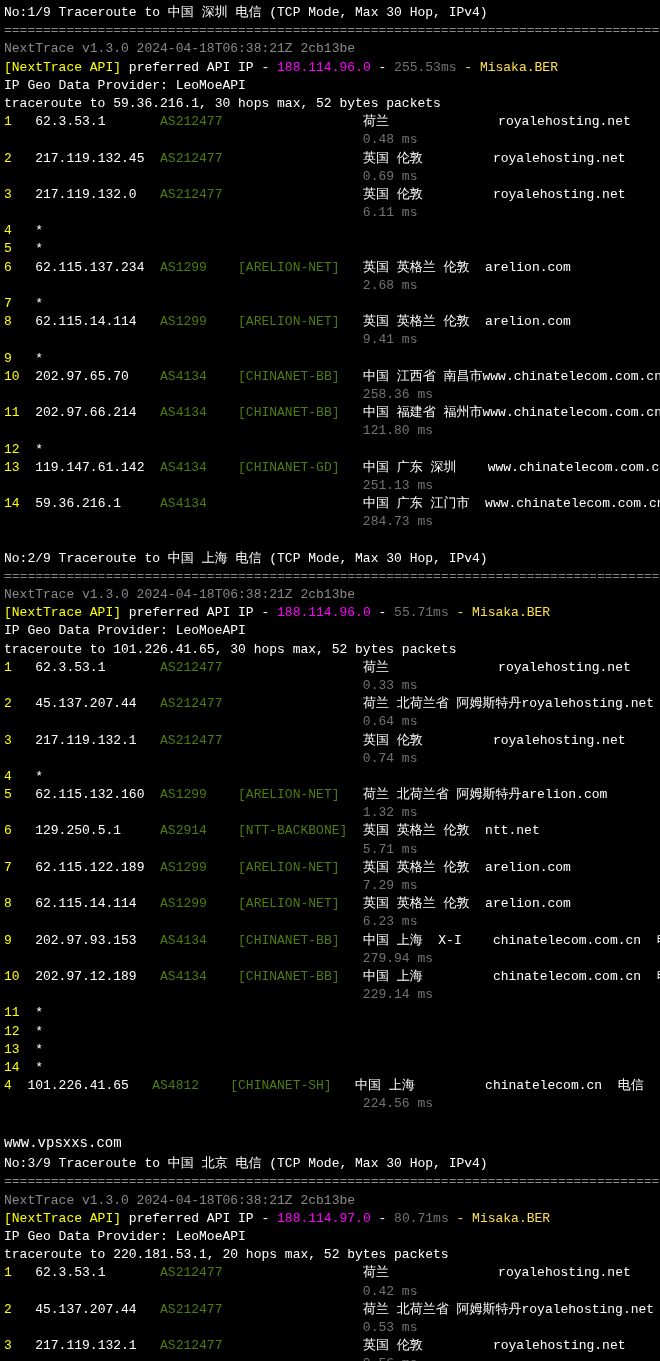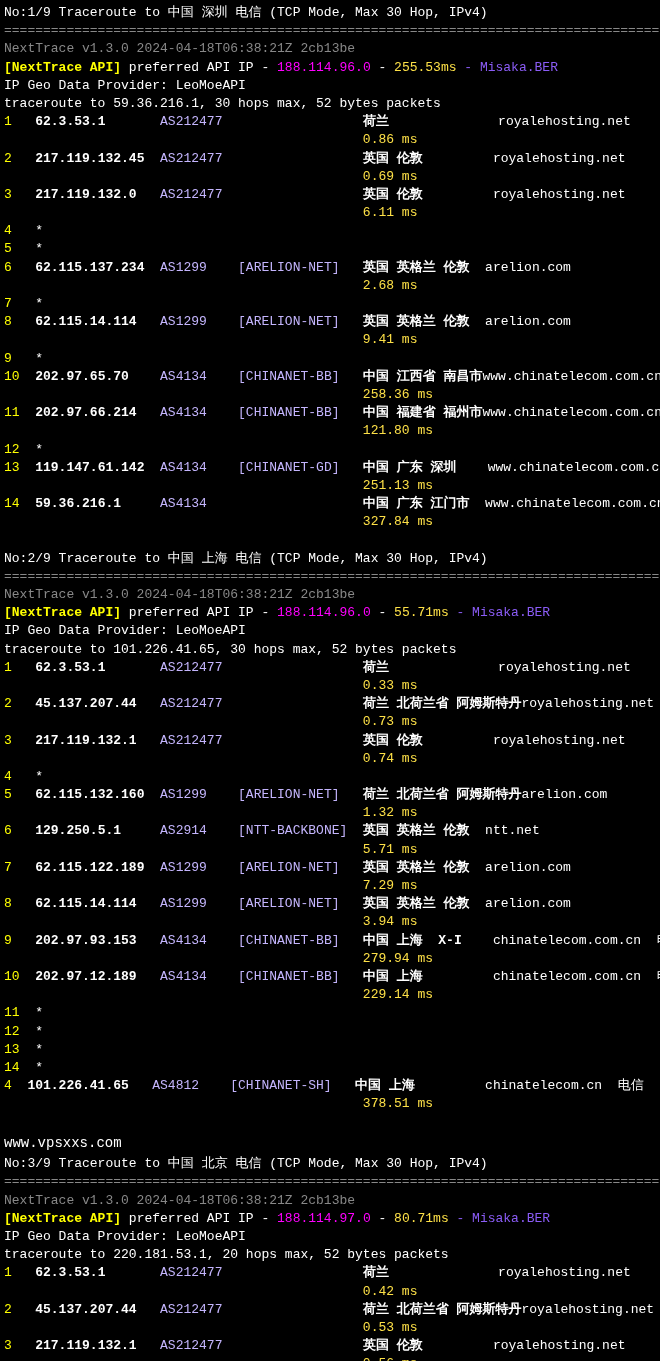--- a/index.html
+++ b/index.html
@@ -7,95 +7,95 @@
   color: #ccc;
   font-family: "Consolas", "Courier New", monospace;
   font-size: 13px;
   line-height: 1.4;
   margin: 0;
   padding: 4px;
   width: 660px;
 }
 .white { color: #fff; }
 .gray { color: #888; }
-.cyan { color: #fde047; }
-.green { color: #c4b5fd; }
+.cyan { color: #737373; }
+.green { color: #4d7c0f; }
 .yellow { color: #ffff00; }
 .magenta { color: #ff00ff; text-align: right; }
-.red { color: #8b5cf6; }
-.bold { font-weight: bold; }
+.red { color: #fde047; }
+.bold { font-weight: normal; }
 .sep { color: #888; }
 .row { white-space: pre; }
 .watermark { color: #fff; font-size: 14px; margin: 2px 0; }
 </style>
 </head>
 <body>
 
 <div id="terminal">
     <div class="row"><span class="white">No:1/9 Traceroute to 中国 深圳 电信 (TCP Mode, Max 30 Hop, IPv4)</span></div>
     <div class="row"><span class="sep">====================================================================================</span></div>
     <div class="row"><span class="gray">NextTrace v1.3.0 2024-04-18T06:38:21Z 2cb13be</span></div>
     <div class="row"><span class="yellow bold">[NextTrace API]</span><span class="white"> preferred API IP - </span><span class="magenta">188.114.96.0</span><span class="white"> - </span><span class="cyan">255.53ms</span><span class="red"> - Misaka.BER</span></div>
     <div class="row"><span class="white">IP Geo Data Provider: LeoMoeAPI</span></div>
     <div class="row"><span class="white">traceroute to 59.36.216.1, 30 hops max, 52 bytes packets</span></div>
     <div class="row"><span class="yellow">1   </span><span class="white bold">62.3.53.1       </span><span class="green">AS212477  </span><span class="green">                </span><span class="white bold">荷兰              </span><span class="white">royalehosting.net</span><span class="white"></span></div>
-    <div class="row"><span>                                              </span><span class="cyan">0.86 ms</span></div>
+    <div class="row"><span>                                              </span><span class="cyan">0.48 ms</span></div>
     <div class="row"><span class="yellow">2   </span><span class="white bold">217.119.132.45  </span><span class="green">AS212477  </span><span class="green">                </span><span class="white bold">英国 伦敦         </span><span class="white">royalehosting.net</span><span class="white"></span></div>
     <div class="row"><span>                                              </span><span class="cyan">0.69 ms</span></div>
     <div class="row"><span class="yellow">3   </span><span class="white bold">217.119.132.0   </span><span class="green">AS212477  </span><span class="green">                </span><span class="white bold">英国 伦敦         </span><span class="white">royalehosting.net</span><span class="white"></span></div>
     <div class="row"><span>                                              </span><span class="cyan">6.11 ms</span></div>
     <div class="row"><span class="yellow">4   </span><span class="white">*</span></div>
     <div class="row"><span class="yellow">5   </span><span class="white">*</span></div>
     <div class="row"><span class="yellow">6   </span><span class="white bold">62.115.137.234  </span><span class="green">AS1299    </span><span class="green">[ARELION-NET]   </span><span class="white bold">英国 英格兰 伦敦  </span><span class="white">arelion.com</span><span class="white"></span></div>
     <div class="row"><span>                                              </span><span class="cyan">2.68 ms</span></div>
     <div class="row"><span class="yellow">7   </span><span class="white">*</span></div>
     <div class="row"><span class="yellow">8   </span><span class="white bold">62.115.14.114   </span><span class="green">AS1299    </span><span class="green">[ARELION-NET]   </span><span class="white bold">英国 英格兰 伦敦  </span><span class="white">arelion.com</span><span class="white"></span></div>
     <div class="row"><span>                                              </span><span class="cyan">9.41 ms</span></div>
     <div class="row"><span class="yellow">9   </span><span class="white">*</span></div>
     <div class="row"><span class="yellow">10  </span><span class="white bold">202.97.65.70    </span><span class="green">AS4134    </span><span class="green">[CHINANET-BB]   </span><span class="white bold">中国 江西省 南昌市</span><span class="white">www.chinatelecom.com.cn</span><span class="white"></span></div>
     <div class="row"><span>                                              </span><span class="cyan">258.36 ms</span></div>
     <div class="row"><span class="yellow">11  </span><span class="white bold">202.97.66.214   </span><span class="green">AS4134    </span><span class="green">[CHINANET-BB]   </span><span class="white bold">中国 福建省 福州市</span><span class="white">www.chinatelecom.com.cn</span><span class="white"></span></div>
     <div class="row"><span>                                              </span><span class="cyan">121.80 ms</span></div>
     <div class="row"><span class="yellow">12  </span><span class="white">*</span></div>
     <div class="row"><span class="yellow">13  </span><span class="white bold">119.147.61.142  </span><span class="green">AS4134    </span><span class="green">[CHINANET-GD]   </span><span class="white bold">中国 广东 深圳    </span><span class="white">www.chinatelecom.com.cn</span></div>
     <div class="row"><span>                                              </span><span class="cyan">251.13 ms</span></div>
     <div class="row"><span class="yellow">14  </span><span class="white bold">59.36.216.1     </span><span class="green">AS4134    </span><span class="green">                </span><span class="white bold">中国 广东 江门市  </span><span class="white">www.chinatelecom.com.cn</span></div>
-    <div class="row"><span>                                              </span><span class="cyan">327.84 ms</span></div>
+    <div class="row"><span>                                              </span><span class="cyan">284.73 ms</span></div>
     <div class="row"><span> </span></div>
     <div class="row"><span class="white">No:2/9 Traceroute to 中国 上海 电信 (TCP Mode, Max 30 Hop, IPv4)</span></div>
     <div class="row"><span class="sep">====================================================================================</span></div>
     <div class="row"><span class="gray">NextTrace v1.3.0 2024-04-18T06:38:21Z 2cb13be</span></div>
     <div class="row"><span class="yellow bold">[NextTrace API]</span><span class="white"> preferred API IP - </span><span class="magenta">188.114.96.0</span><span class="white"> - </span><span class="cyan">55.71ms</span><span class="red"> - Misaka.BER</span></div>
     <div class="row"><span class="white">IP Geo Data Provider: LeoMoeAPI</span></div>
     <div class="row"><span class="white">traceroute to 101.226.41.65, 30 hops max, 52 bytes packets</span></div>
     <div class="row"><span class="yellow">1   </span><span class="white bold">62.3.53.1       </span><span class="green">AS212477  </span><span class="green">                </span><span class="white bold">荷兰              </span><span class="white">royalehosting.net</span><span class="white"></span></div>
     <div class="row"><span>                                              </span><span class="cyan">0.33 ms</span></div>
     <div class="row"><span class="yellow">2   </span><span class="white bold">45.137.207.44   </span><span class="green">AS212477  </span><span class="green">                </span><span class="white bold">荷兰 北荷兰省 阿姆斯特丹</span><span class="white">royalehosting.net</span><span class="white"></span></div>
-    <div class="row"><span>                                              </span><span class="cyan">0.73 ms</span></div>
+    <div class="row"><span>                                              </span><span class="cyan">0.64 ms</span></div>
     <div class="row"><span class="yellow">3   </span><span class="white bold">217.119.132.1   </span><span class="green">AS212477  </span><span class="green">                </span><span class="white bold">英国 伦敦         </span><span class="white">royalehosting.net</span><span class="white"></span></div>
     <div class="row"><span>                                              </span><span class="cyan">0.74 ms</span></div>
     <div class="row"><span class="yellow">4   </span><span class="white">*</span></div>
     <div class="row"><span class="yellow">5   </span><span class="white bold">62.115.132.160  </span><span class="green">AS1299    </span><span class="green">[ARELION-NET]   </span><span class="white bold">荷兰 北荷兰省 阿姆斯特丹</span><span class="white">arelion.com</span><span class="white"></span></div>
     <div class="row"><span>                                              </span><span class="cyan">1.32 ms</span></div>
     <div class="row"><span class="yellow">6   </span><span class="white bold">129.250.5.1     </span><span class="green">AS2914    </span><span class="green">[NTT-BACKBONE]  </span><span class="white bold">英国 英格兰 伦敦  </span><span class="white">ntt.net</span><span class="white"></span></div>
     <div class="row"><span>                                              </span><span class="cyan">5.71 ms</span></div>
     <div class="row"><span class="yellow">7   </span><span class="white bold">62.115.122.189  </span><span class="green">AS1299    </span><span class="green">[ARELION-NET]   </span><span class="white bold">英国 英格兰 伦敦  </span><span class="white">arelion.com</span><span class="white"></span></div>
     <div class="row"><span>                                              </span><span class="cyan">7.29 ms</span></div>
     <div class="row"><span class="yellow">8   </span><span class="white bold">62.115.14.114   </span><span class="green">AS1299    </span><span class="green">[ARELION-NET]   </span><span class="white bold">英国 英格兰 伦敦  </span><span class="white">arelion.com</span><span class="white"></span></div>
-    <div class="row"><span>                                              </span><span class="cyan">3.94 ms</span></div>
+    <div class="row"><span>                                              </span><span class="cyan">6.23 ms</span></div>
     <div class="row"><span class="yellow">9   </span><span class="white bold">202.97.93.153   </span><span class="green">AS4134    </span><span class="green">[CHINANET-BB]   </span><span class="white bold">中国 上海  X-I    </span><span class="white">chinatelecom.com.cn</span><span class="white">  电信</span></div>
     <div class="row"><span>                                              </span><span class="cyan">279.94 ms</span></div>
     <div class="row"><span class="yellow">10  </span><span class="white bold">202.97.12.189   </span><span class="green">AS4134    </span><span class="green">[CHINANET-BB]   </span><span class="white bold">中国 上海         </span><span class="white">chinatelecom.com.cn</span><span class="white">  电信</span></div>
     <div class="row"><span>                                              </span><span class="cyan">229.14 ms</span></div>
     <div class="row"><span class="yellow">11  </span><span class="white">*</span></div>
     <div class="row"><span class="yellow">12  </span><span class="white">*</span></div>
     <div class="row"><span class="yellow">13  </span><span class="white">*</span></div>
     <div class="row"><span class="yellow">14  </span><span class="white">*</span></div>
     <div class="row"><span class="yellow">4  </span><span class="white bold">101.226.41.65   </span><span class="green">AS4812    </span><span class="green">[CHINANET-SH]   </span><span class="white bold">中国 上海         </span><span class="white">chinatelecom.cn</span><span class="white">  电信</span></div>
-    <div class="row"><span>                                              </span><span class="cyan">378.51 ms</span></div>
+    <div class="row"><span>                                              </span><span class="cyan">224.56 ms</span></div>
     <div class="row"><span> </span></div>
     <div class="watermark">www.vpsxxs.com</div>
     <div class="row"><span class="white">No:3/9 Traceroute to 中国 北京 电信 (TCP Mode, Max 30 Hop, IPv4)</span></div>
     <div class="row"><span class="sep">====================================================================================</span></div>
     <div class="row"><span class="gray">NextTrace v1.3.0 2024-04-18T06:38:21Z 2cb13be</span></div>
     <div class="row"><span class="yellow bold">[NextTrace API]</span><span class="white"> preferred API IP - </span><span class="magenta">188.114.97.0</span><span class="white"> - </span><span class="cyan">80.71ms</span><span class="red"> - Misaka.BER</span></div>
     <div class="row"><span class="white">IP Geo Data Provider: LeoMoeAPI</span></div>
     <div class="row"><span class="white">traceroute to 220.181.53.1, 20 hops max, 52 bytes packets</span></div>
     <div class="row"><span class="yellow">1   </span><span class="white bold">62.3.53.1       </span><span class="green">AS212477  </span><span class="green">                </span><span class="white bold">荷兰              </span><span class="white">royalehosting.net</span><span class="white"></span></div>
     <div class="row"><span>                                              </span><span class="cyan">0.42 ms</span></div>

